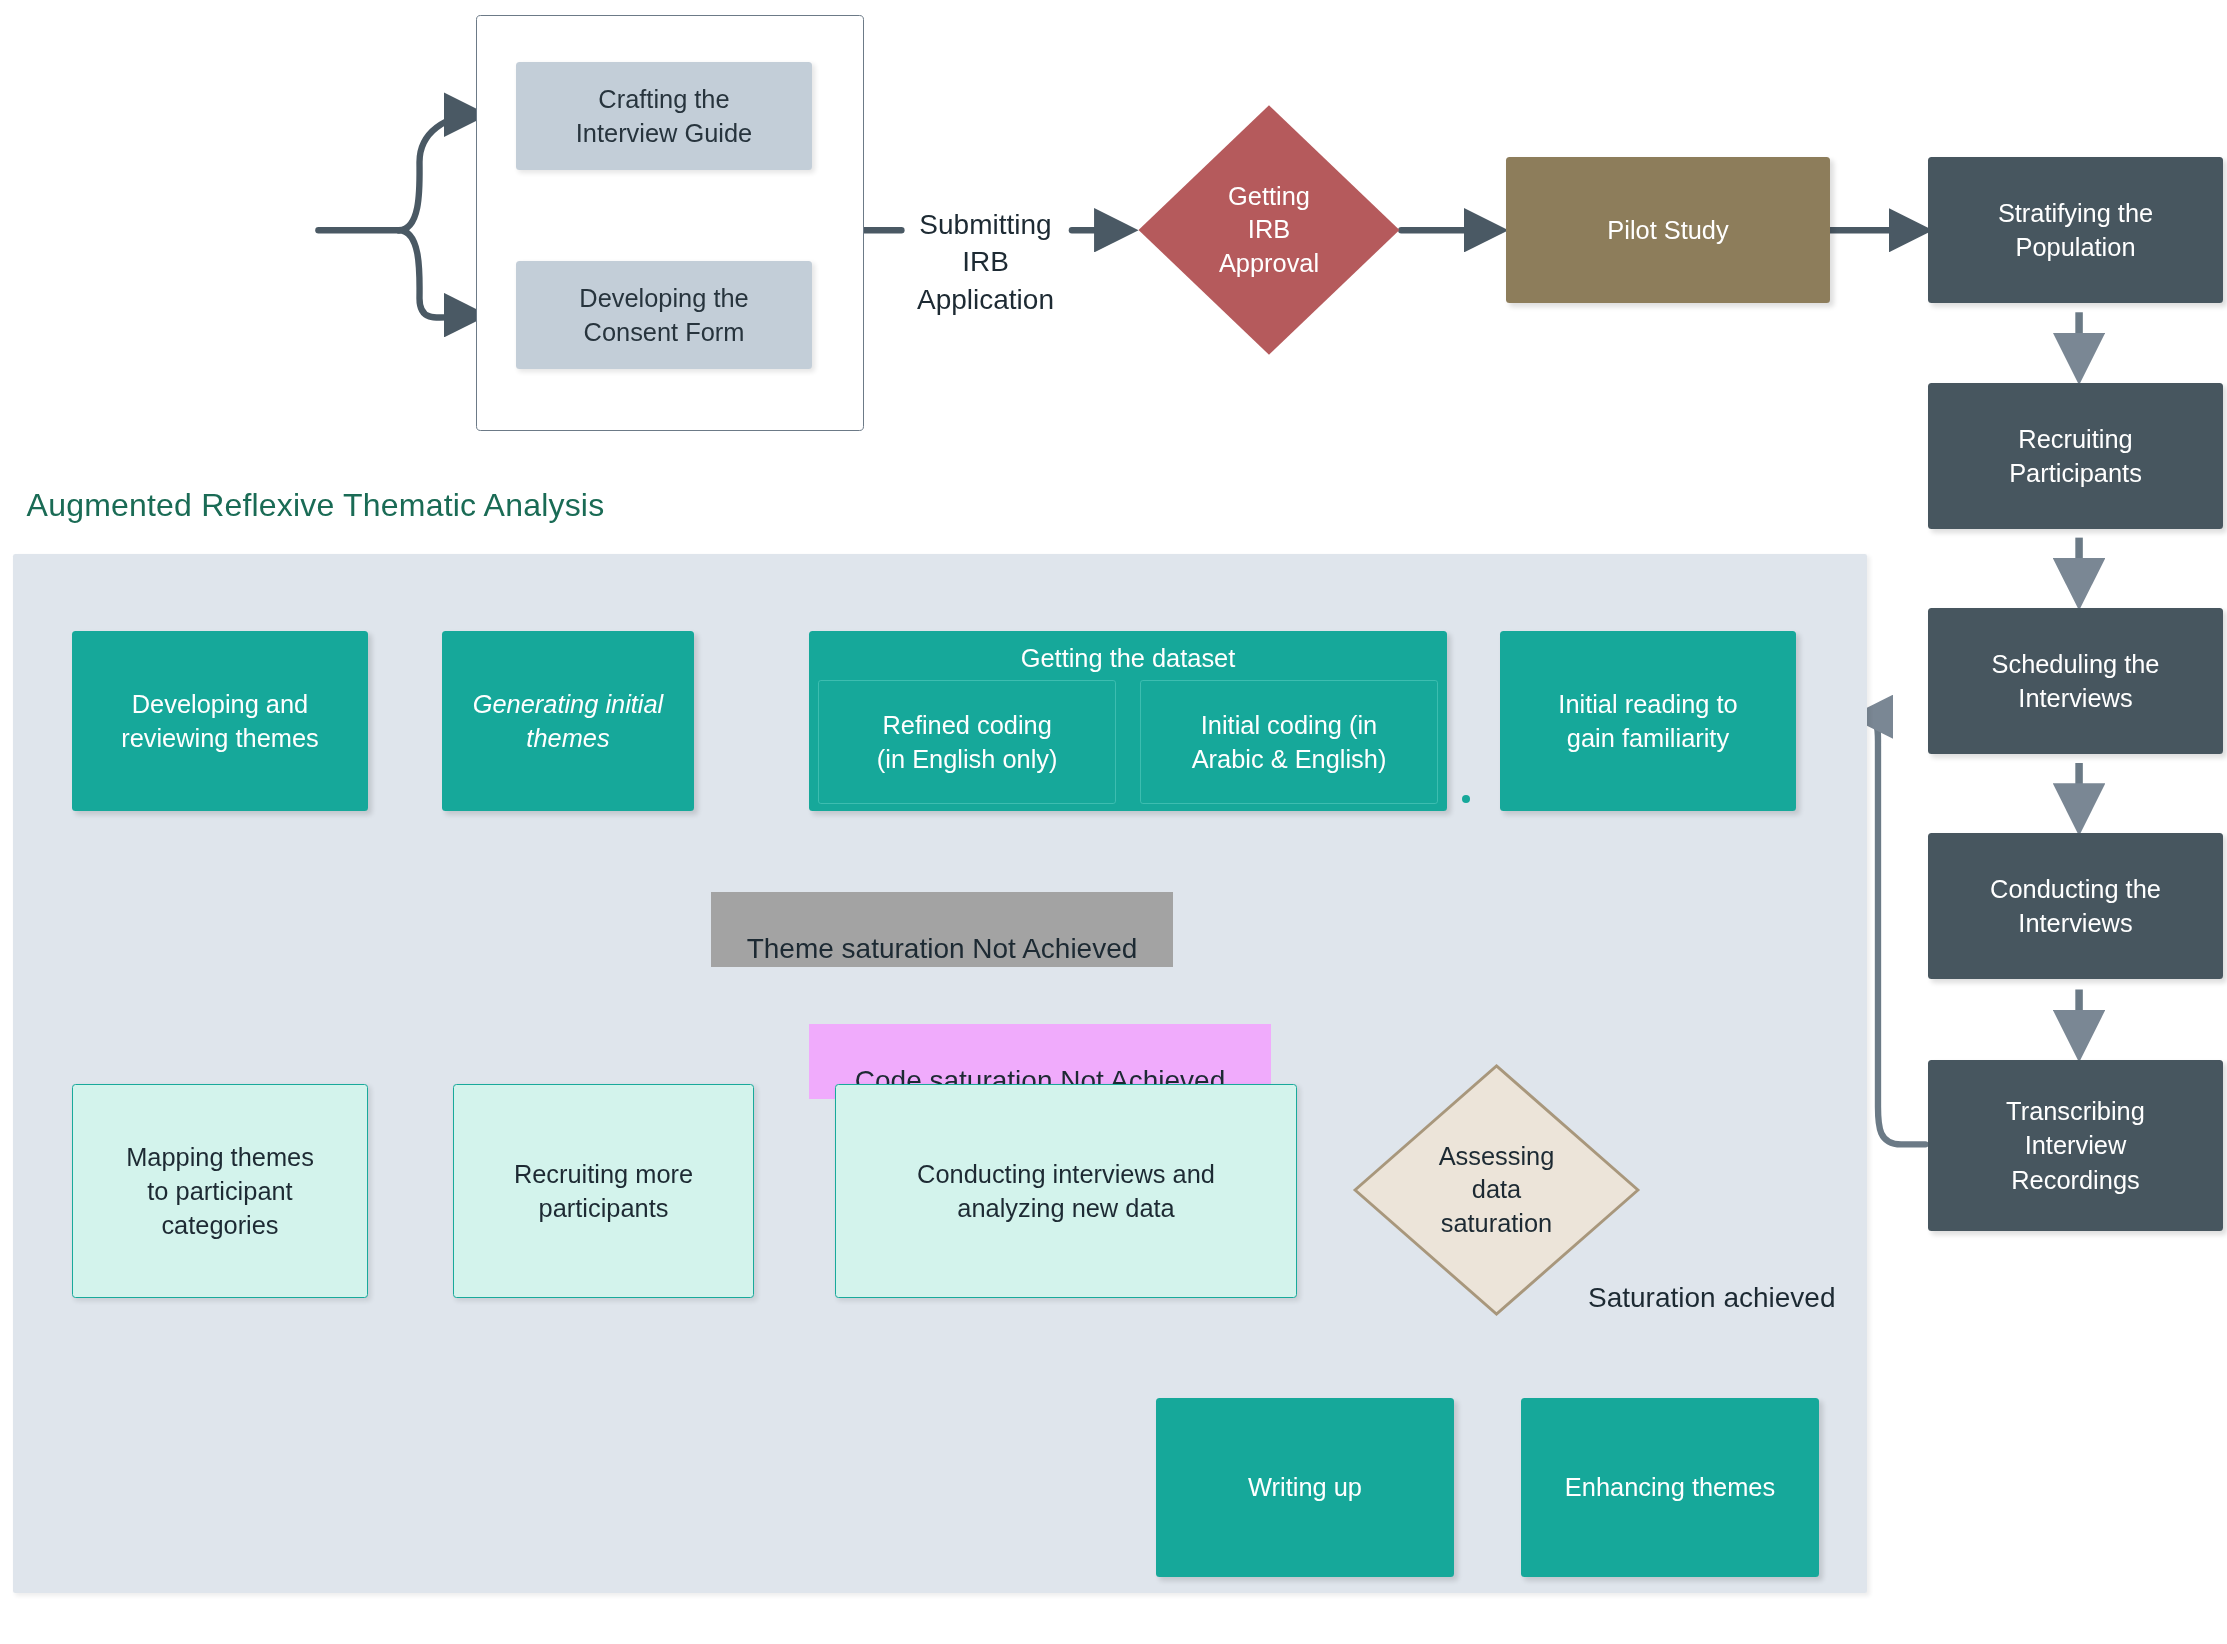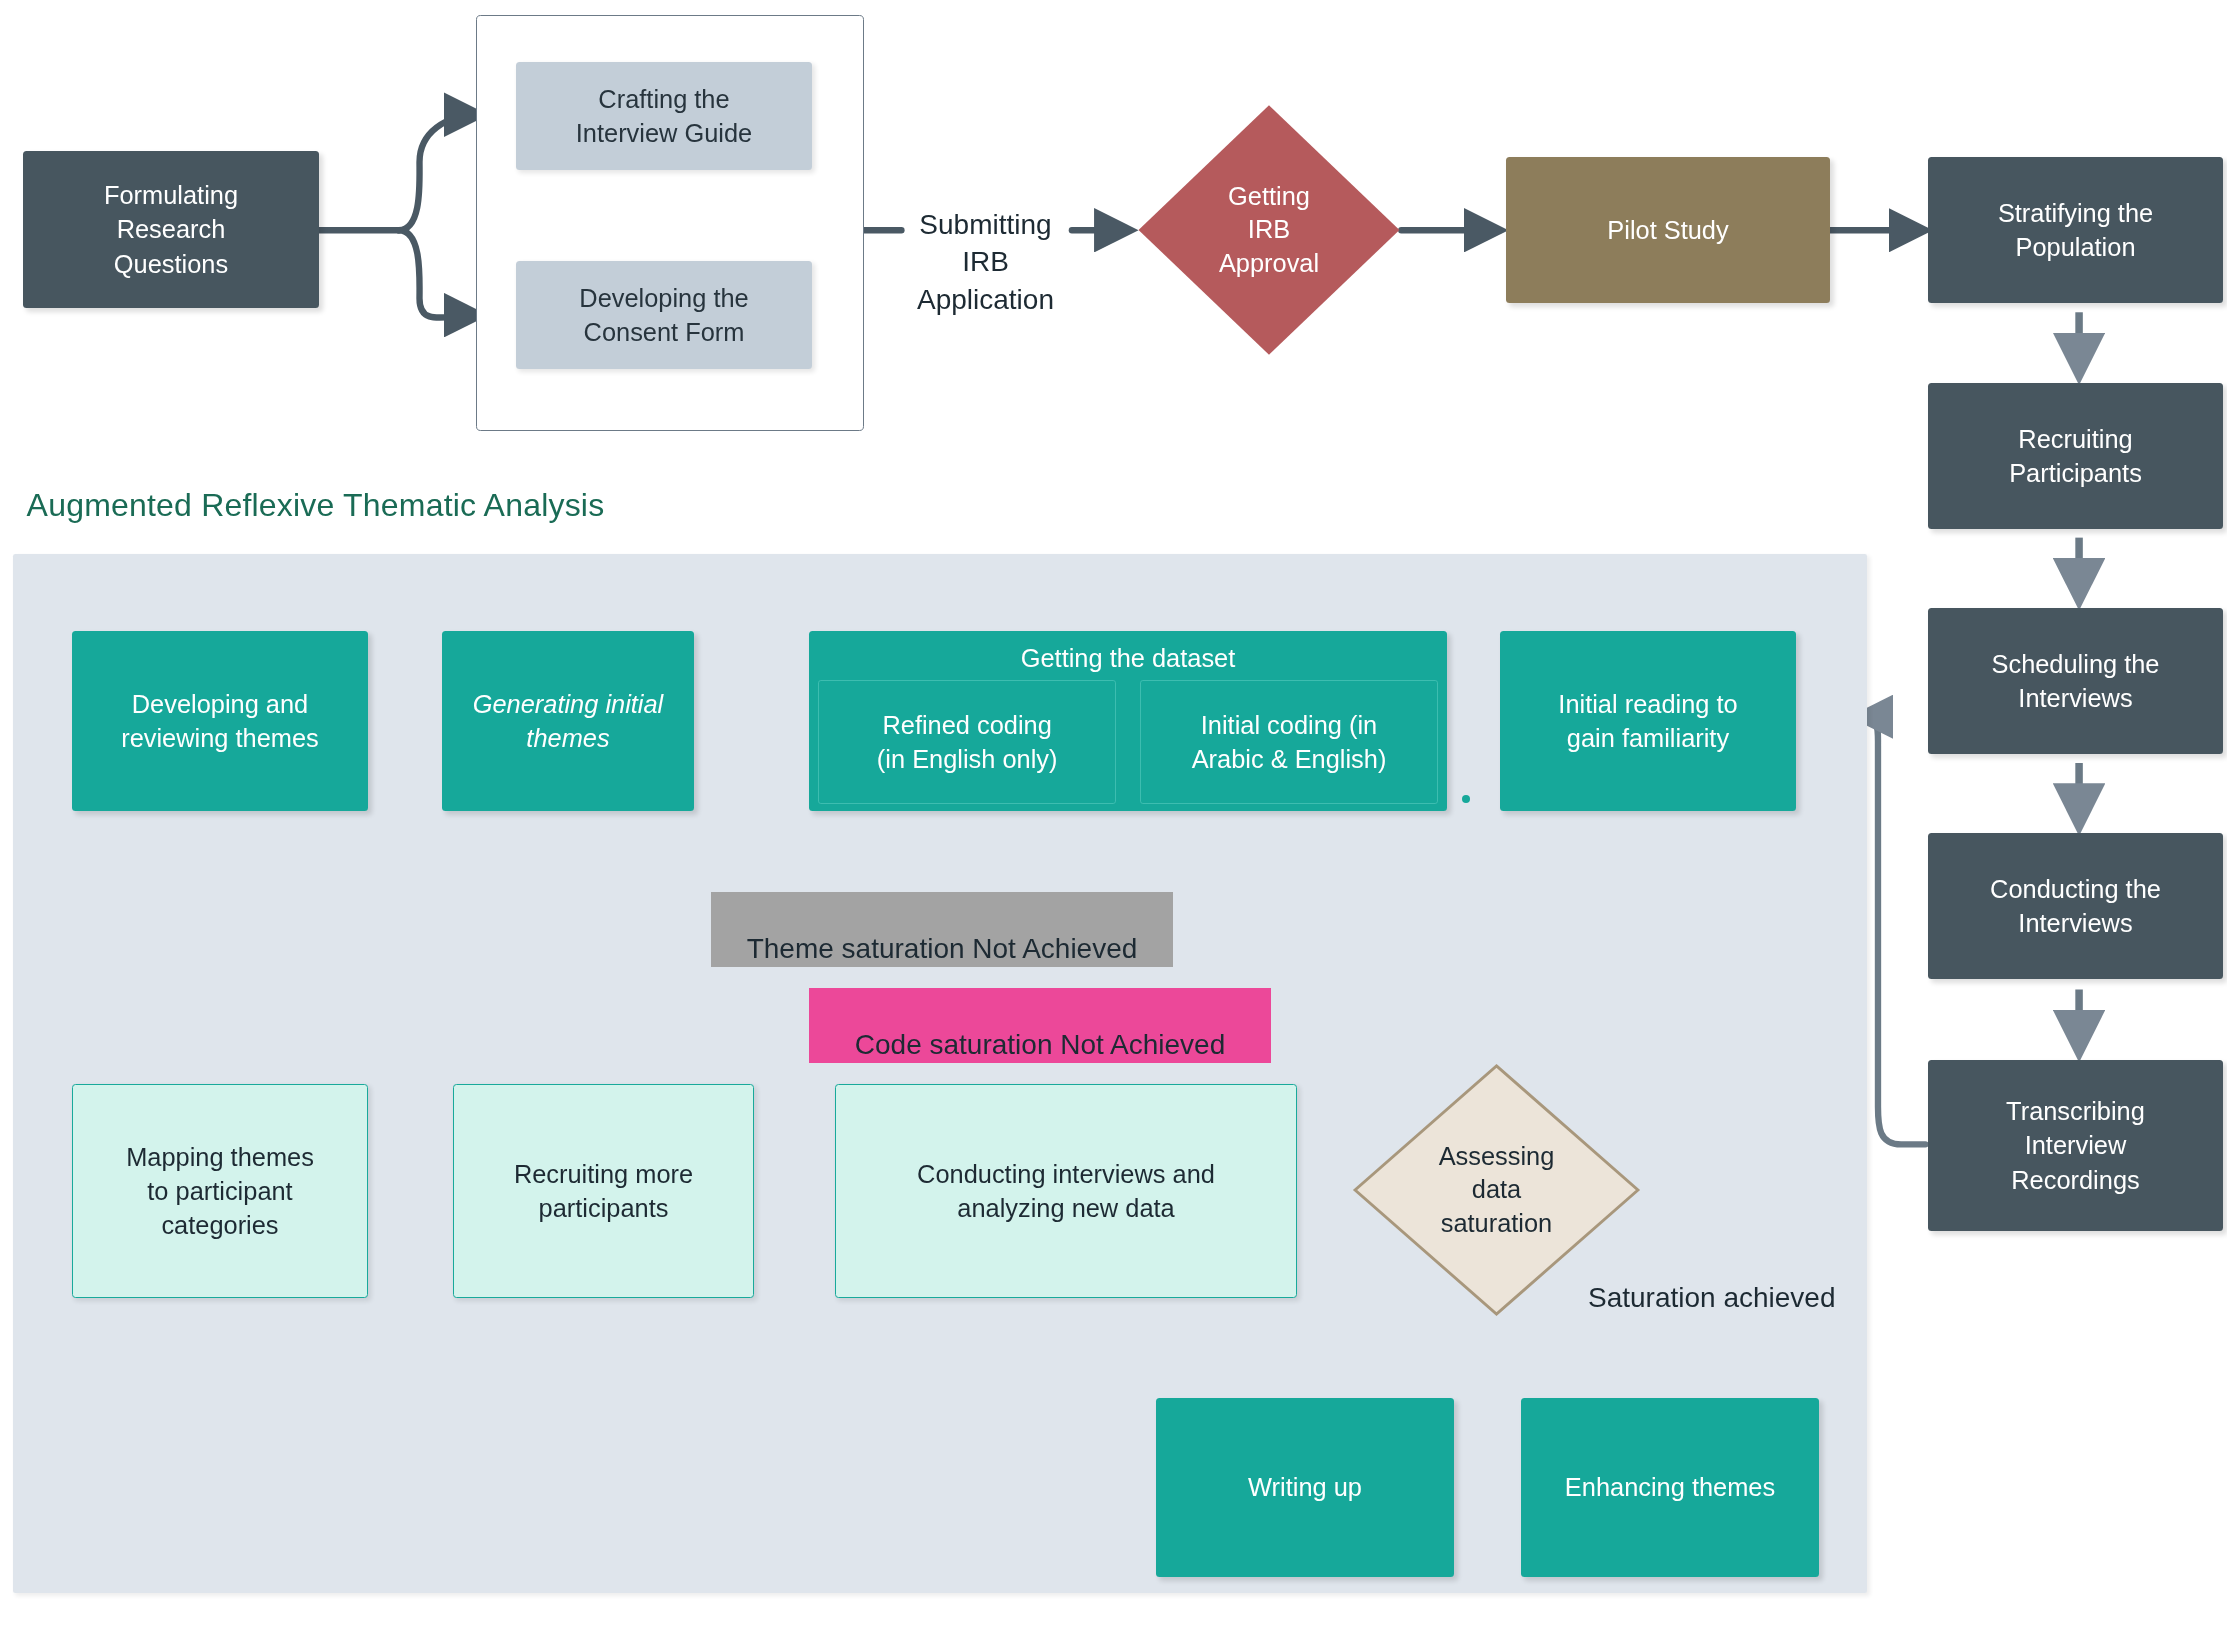--- a/index.html
+++ b/index.html
@@ -143,25 +143,20 @@
 
     <g stroke="#7e8b97" stroke-width="11" fill="none" stroke-linecap="round">
       <path d="M2845,2060 C2905,2060 2905,2090 2905,2130 L2905,2390" marker-end="url(#ah-gray)"></path>
     </g>
 
     <g stroke="#7e8b97" stroke-width="13" fill="none" stroke-linecap="butt">
       <path d="M2620,2575 L2525,2575" marker-end="url(#ah-gray)"></path>
     </g>
   </svg>
 
-  <div class="node dark" style="left:23px;top:151px;width:296px;height:157px;">
-    <span>Formulating
-Research
-Questions</span>
-  </div>
 
   <div class="wrapbox" style="left:476px;top:15px;width:388px;height:416px;"></div>
 
   <div class="node lightgray" style="left:516px;top:62px;width:296px;height:108px;">
     <span>Crafting the
 Interview Guide</span>
   </div>
 
   <div class="node lightgray" style="left:516px;top:261px;width:296px;height:108px;">
     <span>Developing the
@@ -244,21 +239,21 @@
   </div>
 
   <div class="node teal" style="left:1500px;top:631px;width:296px;height:180px;">
     <span>Initial reading to
 gain familiarity</span>
   </div>
 
   <div class="flabel" style="left:711px;top:892px;width:462px;background:#a3a3a3;">
     <span>Theme saturation Not Achieved</span>
   </div>
-  <div class="flabel" style="left:809px;top:988px;width:462px;background:#ec4899;">
+  <div class="flabel" style="left:809px;top:1024px;width:462px;background:#f0abfc;">
     <span>Code saturation Not Achieved</span>
   </div>
 
   <div class="node mint" style="left:72px;top:1084px;width:296px;height:214px;">
     <span>Mapping themes
 to participant
 categories</span>
   </div>
 
   <div class="node mint" style="left:453px;top:1084px;width:301px;height:214px;">

